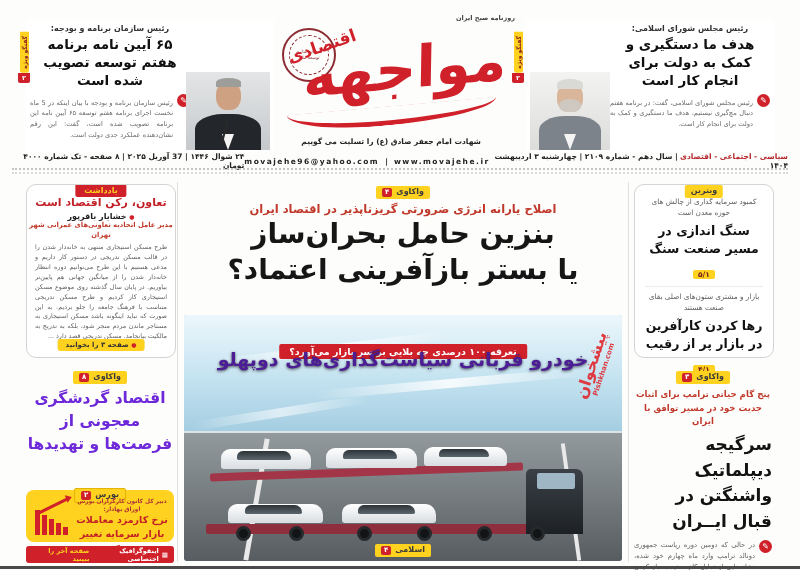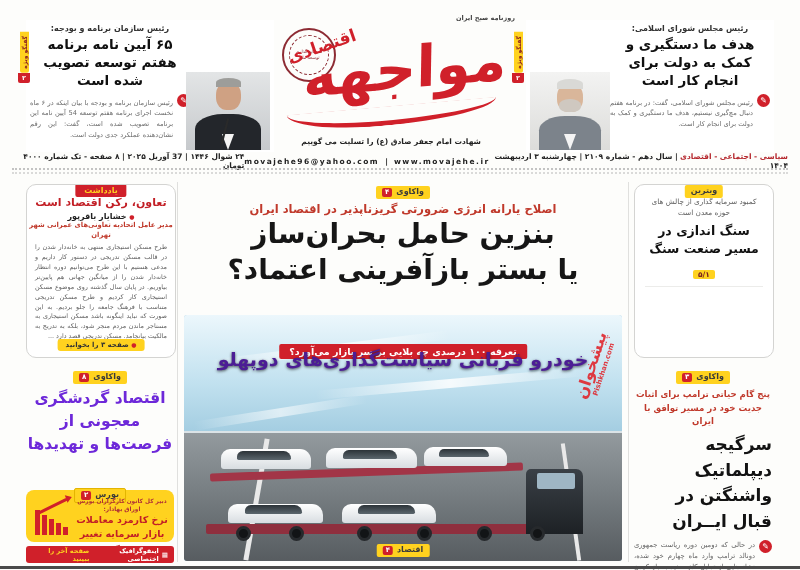--- a/index.html
+++ b/index.html
@@ -143,21 +143,21 @@
   <div class="topcard" style="left:26px;">
     <div class="abs ribbon" style="right:244px;top:12px;">
       <span class="rtxt">گفتگو ویژه</span>
       <span class="rnum">۲</span>
     </div>
     <div class="abs" style="left:4px;top:4px;width:160px;right:auto;">
       <div class="tc-kicker">رئیس سازمان برنامه و بودجه:</div>
       <div class="tc-head">۶۵ آیین نامه برنامه هفتم توسعه تصویب شده است</div>
       <div style="display:flex;gap:4px;margin-top:4px;align-items:flex-start;">
         <span class="lead-icon">✎</span>
-        <div class="tc-body">رئیس سازمان برنامه و بودجه با بیان اینکه در ۶ ماه نخست اجرای برنامه هفتم توسعه 54 آیین نامه این برنامه تصویب شده است، گفت: این رقم نشان‌دهنده عملکرد جدی دولت است.</div>
+        <div class="tc-body">رئیس سازمان برنامه و بودجه با بیان اینکه در 5 ماه نخست اجرای برنامه هفتم توسعه ۶۵ آیین نامه این برنامه تصویب شده است، گفت: این رقم نشان‌دهنده عملکرد جدی دولت است.</div>
       </div>
     </div>
     <div class="portrait" style="right:4px;bottom:2px;width:84px;height:78px;">
       <div class="head-sh" style="left:30px;top:9px;width:25px;height:29px;background:#cfa183;"></div>
       <div class="hair" style="left:30px;top:6px;width:25px;height:9px;background:#9d9d9a;"></div>
       <div class="suit" style="width:66px;height:36px;background:#23262b;"></div>
       <div class="shirt"></div>
       <div class="abs" style="left:38px;bottom:6px;width:2px;height:26px;background:#2a2a2a;transform:rotate(14deg);"></div>
     </div>
   </div>
@@ -242,38 +242,43 @@
     <div class="ov-red">تعرفه ۱۰۰ درصدی چه بلایی بر سر بازار می‌آورد؟</div>
     <div class="ov-yellow">خودرو قربانی سیاست‌گذاری‌های دوپهلو</div>
 
     <div class="wm">
       <span class="fa">پیشخوان</span>
       <span class="en">Pishkhan.com</span>
     </div>
 
     <div class="abs" style="left:50%;transform:translateX(-50%);bottom:4px;">
       <span class="tag">
-        <span>اقتصاد</span>
+        <span>اسلامی</span>
         <span class="num">۴</span>
       </span>
     </div>
   </div>
 
   <div class="card" style="left:634px;top:184px;width:138px;height:172px;">
     <div class="abs" style="left:50%;transform:translateX(-50%);top:-7px;">
       <span class="tag">
           <span>ویترین</span>
         </span>
     </div>
     <div style="padding:12px 8px 0 8px;">
       <div class="v-kicker">کمبود سرمایه گذاری از چالش های حوزه معدن است</div>
       <div class="v-head">سنگ اندازی در مسیر صنعت سنگ</div>
       <div style="text-align:center;margin-top:4px;"><span class="badge">۵/۱</span></div>
     </div>
     <div style="border-top:1px solid #ececea;margin:5px 10px;"></div>
+    <div style="padding:0 8px;">
+      <div class="v-kicker">بازار و مشتری ستون‌های اصلی بقای صنعت هستند</div>
+      <div class="v-head">رها کردن کارآفرین در بازار پر از رقیب</div>
+      <div style="text-align:center;margin-top:4px;"><span class="badge">۴/۱</span></div>
+    </div>
   </div>
 
   <div class="abs" style="left:634px;top:364px;width:138px;">
     <div style="text-align:center;">
       <span class="tag">
         <span>واکاوی</span>
         <span class="num">۳</span>
       </span>
     </div>
     <div class="d-kicker" style="margin-top:4px;">پنج گام حیاتی ترامپ برای اثبات جدیت خود در مسیر توافق با ایران</div>

